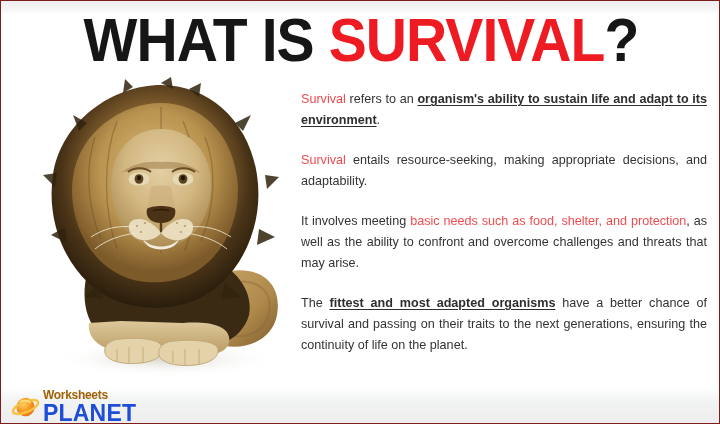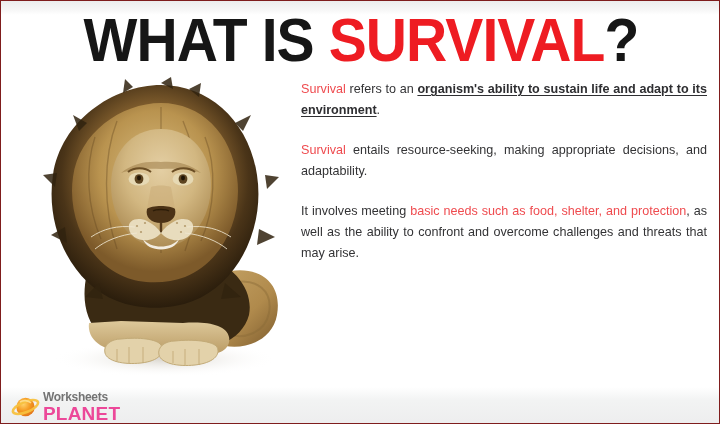--- a/index.html
+++ b/index.html
@@ -63,21 +63,21 @@
     top: 76px;
     width: 272px;
     height: 302px;
   }
   .lion-svg { display:block; width:100%; height:100%; }
 
   
   .copy {
     position: absolute;
     left: 300px;
-    top: 78px;
+    top: 88px;
     width: 406px;
     color: #333335;
     font-size: 12.6px;
     line-height: 21px;
     text-align: justify;
   }
   .copy p {
     margin: 0 0 19px 0;
   }
   .copy p:last-child { margin-bottom: 0; }
@@ -111,29 +111,29 @@
     margin-left: 2px;
     line-height: 1;
     text-align: left;
   }
   .logo-words .w1 {
     display:block;
     font-family: "Liberation Sans", sans-serif;
     font-weight: 700;
     font-size: 12px;
     letter-spacing: -0.3px;
-    color: #737373;
+    color: #a16207;
   }
   .logo-words .w2 {
     display:block;
     font-family: "Liberation Sans Narrow", "Liberation Sans", sans-serif;
     font-weight: 700;
-    font-size: 19px;
+    font-size: 23px;
     letter-spacing: 0.2px;
-    color: #ec4899;
+    color: #1d4ed8;
     margin-top: 1px;
   }
   .footer-text {
     margin-left: 14px;
     font-family: "Liberation Sans", sans-serif;
     font-weight: 700;
     font-size: 12.4px;
     color: #58585a;
     white-space: nowrap;
     letter-spacing: -0.05px;
@@ -306,20 +306,23 @@
     </p>
 
     <p>
       <span class="hl">Survival</span><span> entails resource-seeking, making appropriate decisions, and adaptability.</span>
     </p>
 
     <p>
       <span>It involves meeting </span><span class="hl">basic needs such as food, shelter, and protection</span><span>, as well as the ability to confront and overcome challenges and threats that may arise.</span>
     </p>
 
+    <p>
+      <span>The </span><span class="ul">fittest and most adapted organisms</span><span> have a better chance of survival and passing on their traits to the next generations, ensuring the continuity of life on the planet.</span>
+    </p>
 
   </div>
 
   <div class="scan-bottom"></div>
 
   <div class="footer">
 
     <div class="logo">
       <svg class="logo-mark" viewBox="0 0 30 26" xmlns="http://www.w3.org/2000/svg" aria-hidden="true">
         <defs>

